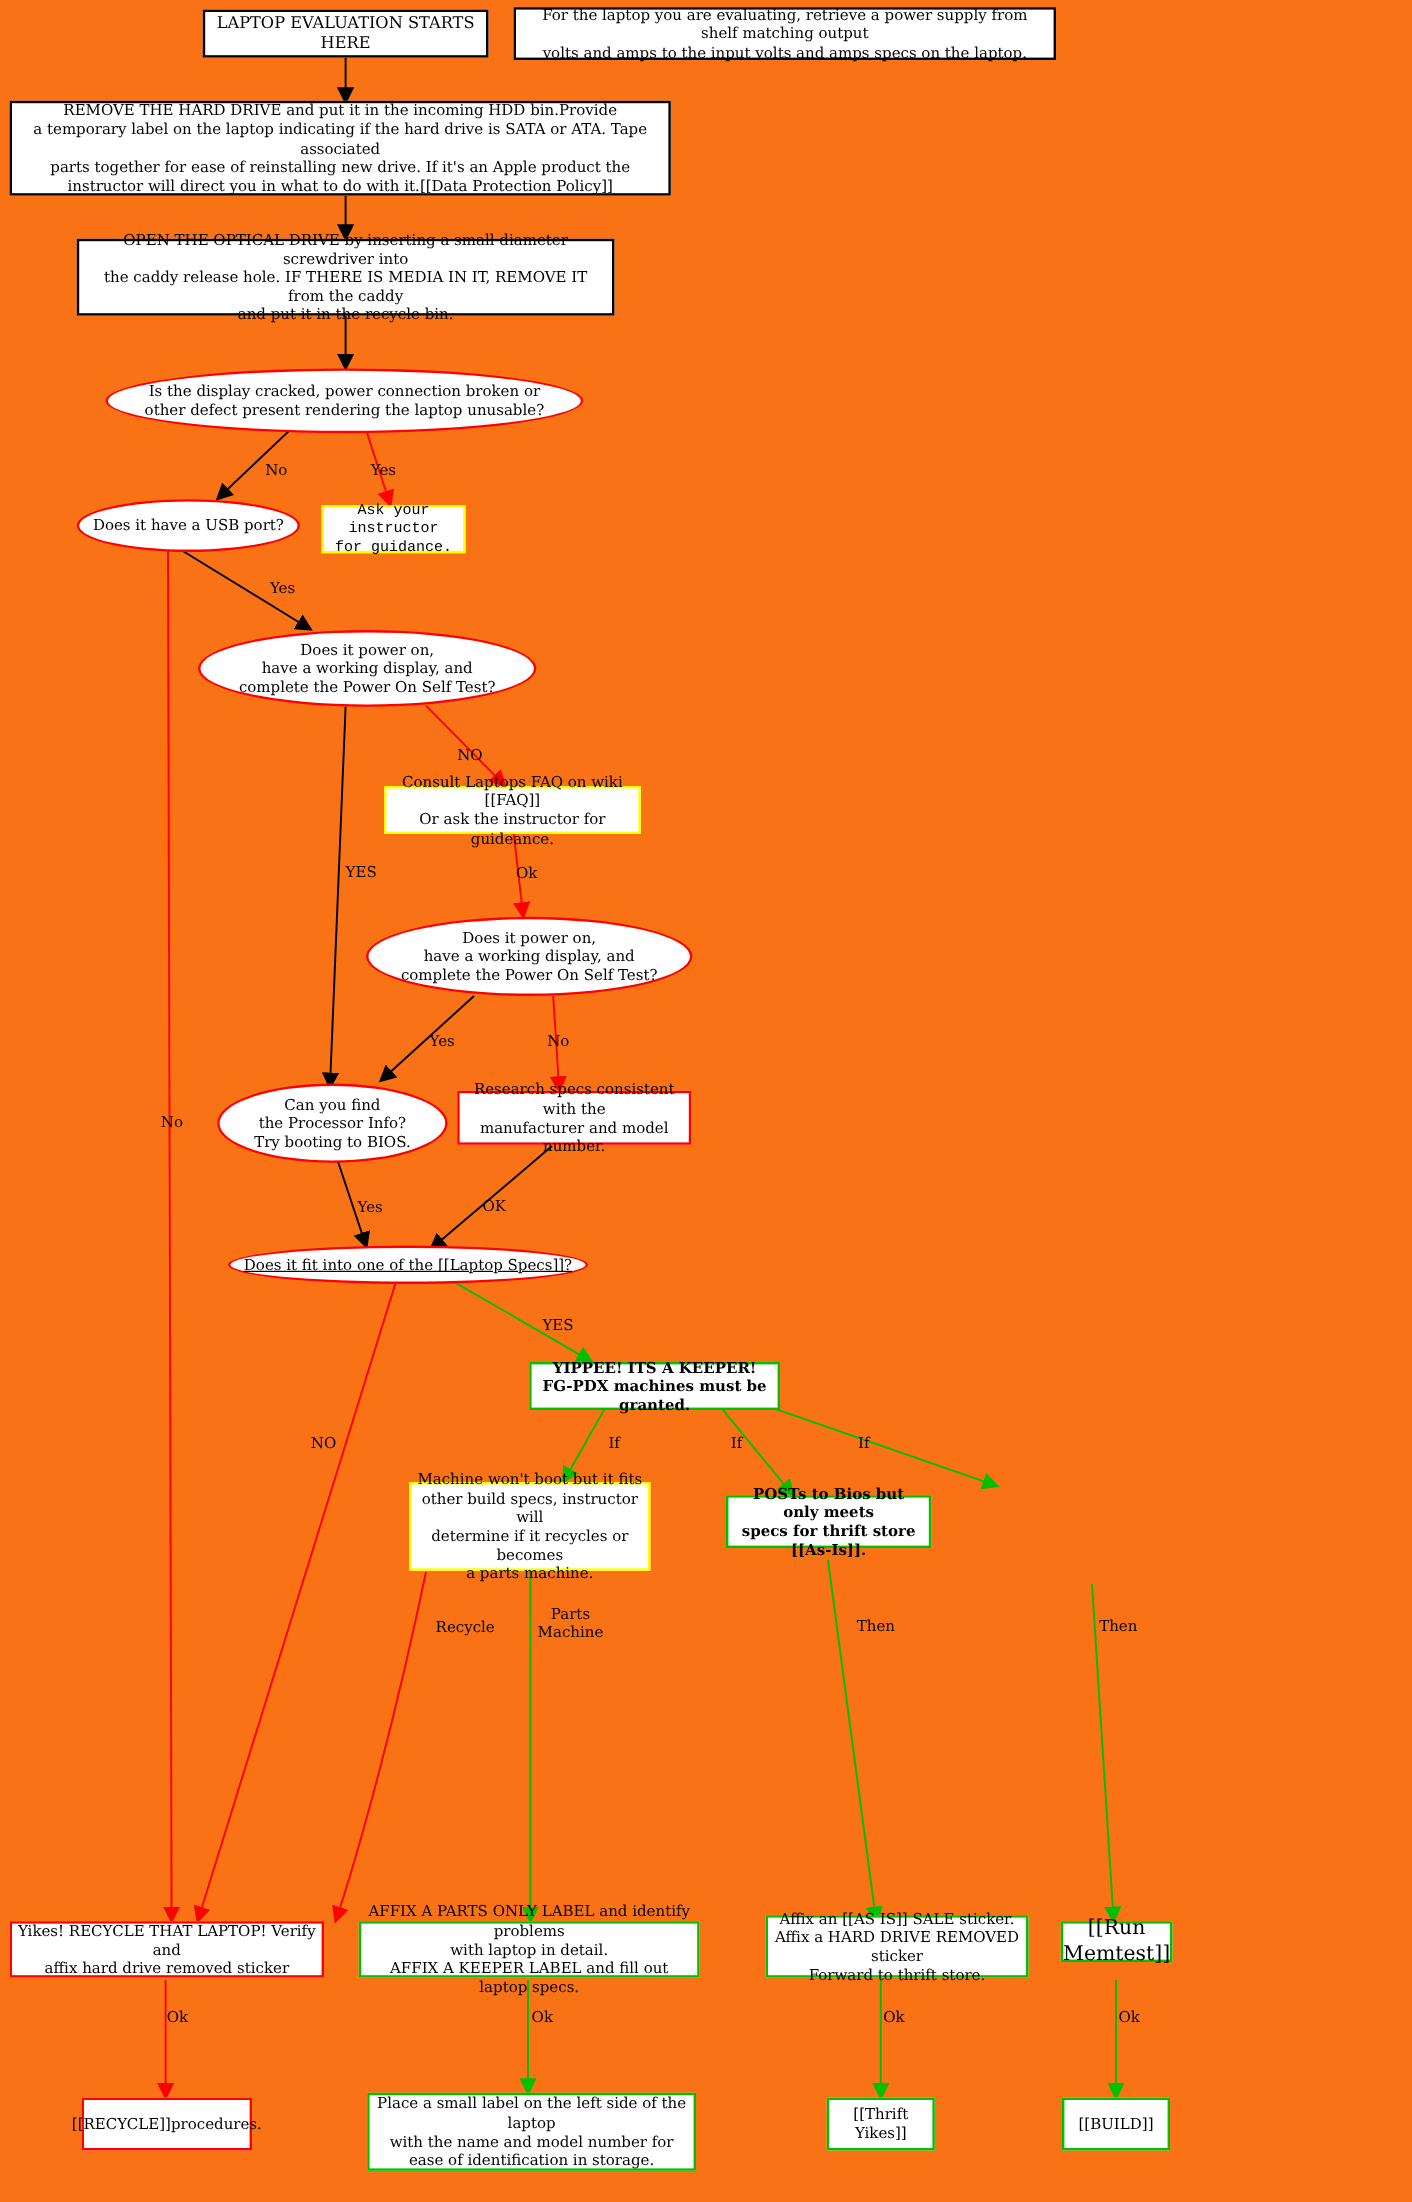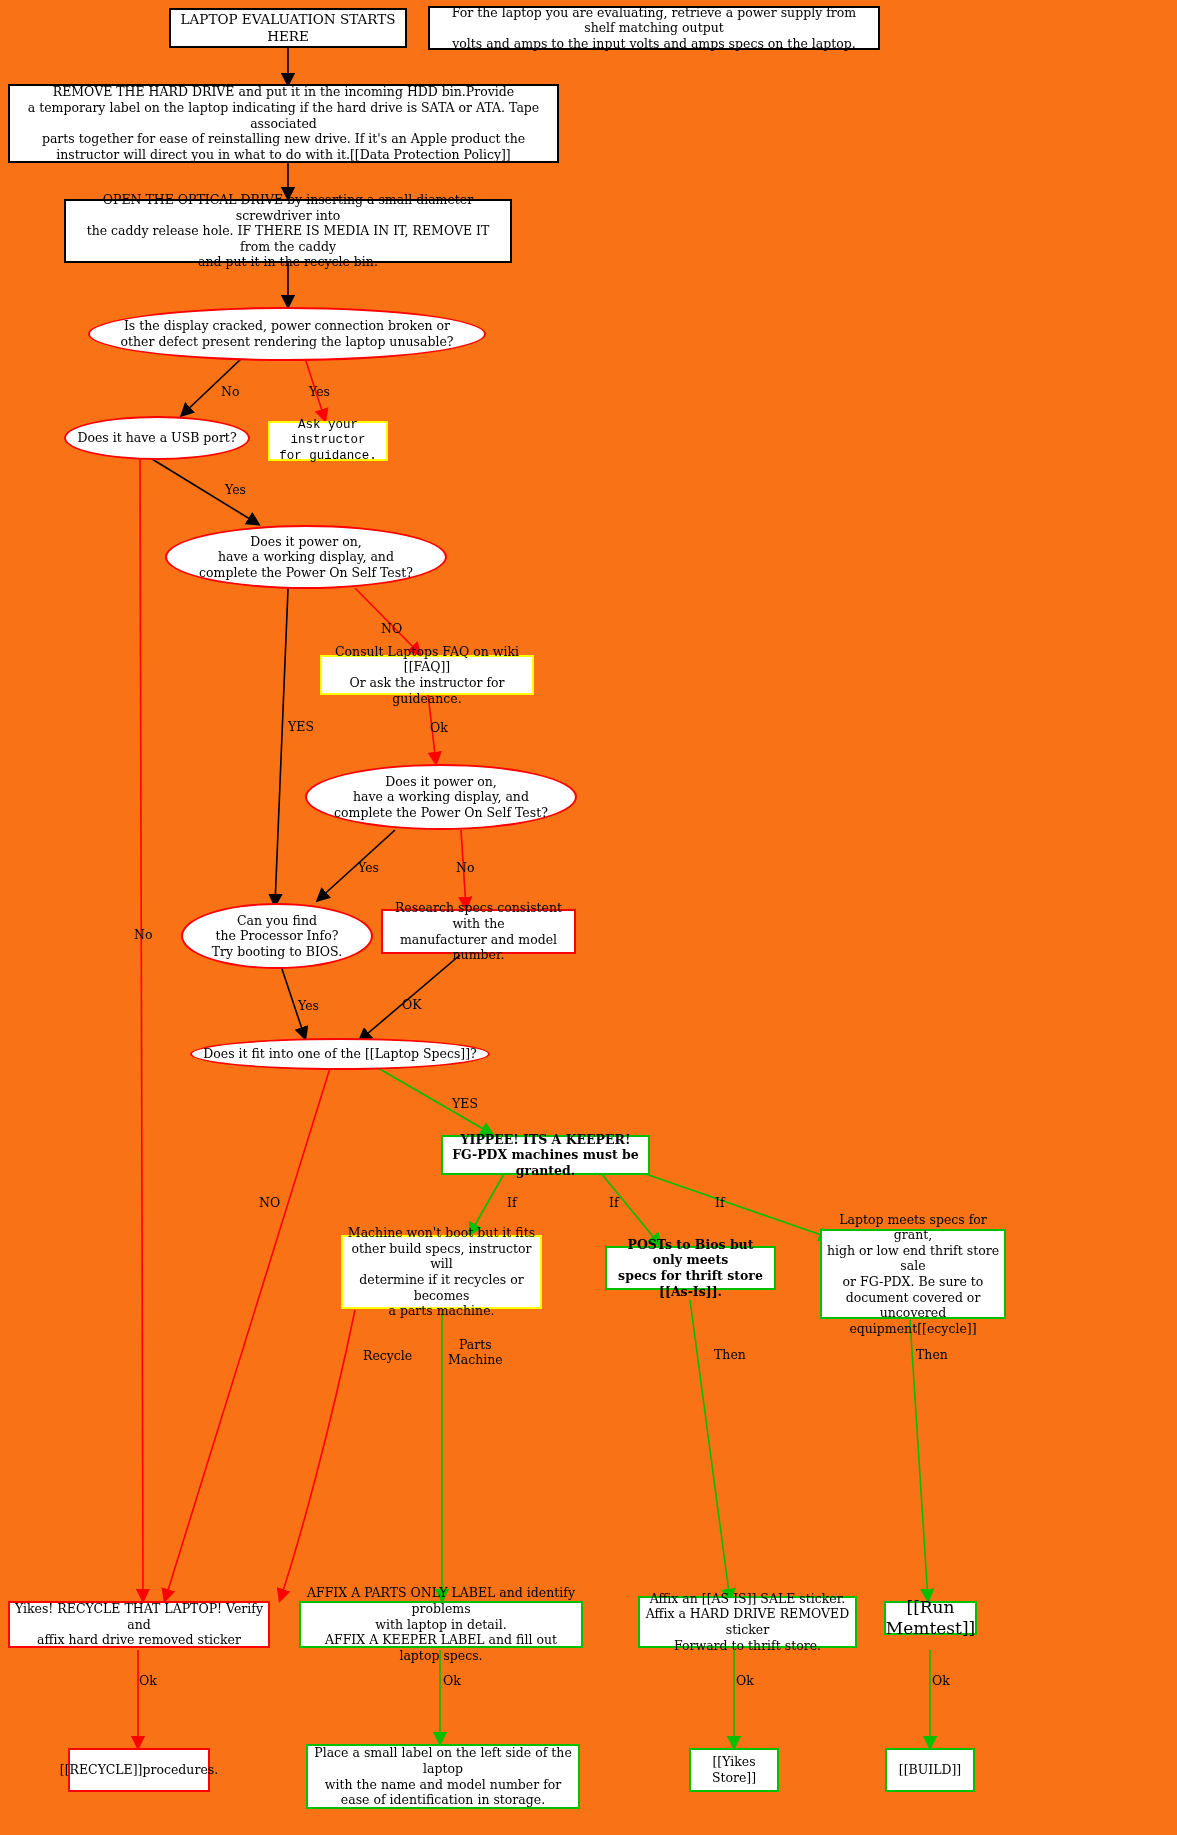--- a/index.html
+++ b/index.html
@@ -164,59 +164,54 @@
 have a working display, and
 complete the Power On Self Test?</div>
 
   <div class="node ellipse" style="left:181px; top:903px; width:192px; height:66px; font-size:12.5px;">Can you find
 the Processor Info?
 Try booting to BIOS.</div>
 
   <div class="node box box-red" style="left:381px; top:909px; width:195px; height:45px; font-size:12.5px; padding:15px 4px;">Research specs consistent with the
 manufacturer and model number.</div>
 
-  <div class="node ellipse" style="left:190px; top:1038px; width:300px; height:32px; font-size:12.5px;">Does it fit into one of the [[Laptop Specs]]?</div>
+  <div class="node ellipse" style="left:190px; top:1038px; width:300px; height:32px; font-size:12.5px;text-decoration:underline;">Does it fit into one of the [[Laptop Specs]]?</div>
 
   <div class="node box box-green" style="left:441px; top:1135px; width:209px; height:40px; font-size:12.5px; padding:4px 4px;font-weight:bold;">YIPPEE! ITS A KEEPER!
 FG-PDX machines must be granted.</div>
 
   <div class="node box box-yellow" style="left:341px; top:1235px; width:201px; height:74px; font-size:12.5px; padding:2px 4px;">Machine won't boot but it fits
 other build specs, instructor will
 determine if it recycles or becomes
 a parts machine.</div>
 
   <div class="node box box-green" style="left:605px; top:1246px; width:171px; height:44px; font-size:12.5px; padding:2px 4px;font-weight:bold;">POSTs to Bios but only meets
 specs for thrift store [[As-Is]].</div>
 
-  <div class="node box box-green" style="left:820px; top:1229px; width:186px; height:90px; font-size:12.5px; padding:2px 4px;">Laptop meets specs for grant,
-high or low end thrift store sale
-or FG-PDX.  Be sure to
-document covered or uncovered
-equipment[[ecycle]]</div>
 
   <div class="node box box-red" style="left:8px; top:1601px; width:262px; height:47px; font-size:12.5px; padding:2px 4px;">Yikes! RECYCLE THAT LAPTOP! Verify and
 affix hard drive removed sticker</div>
 
   <div class="node box box-green" style="left:299px; top:1601px; width:284px; height:47px; font-size:12.5px; padding:2px 4px;">AFFIX A PARTS ONLY LABEL and identify problems
 with laptop in detail.
 AFFIX A KEEPER LABEL and fill out laptop specs.</div>
 
   <div class="node box box-green" style="left:638px; top:1596px; width:219px; height:52px; font-size:12.5px; padding:16px 4px;">Affix an [[AS IS]] SALE sticker.
 Affix a HARD DRIVE REMOVED sticker
 Forward to thrift store.</div>
 
   <div class="node box box-green" style="left:884px; top:1601px; width:93px; height:34px; font-size:17px;">[[Run Memtest]]</div>
 
   <div class="node box box-red" style="left:68px; top:1748px; width:142px; height:44px; font-size:12.5px;">[[RECYCLE]]procedures.</div>
 
   <div class="node box box-green" style="left:306px; top:1744px; width:274px; height:65px; font-size:12.5px; padding:2px 4px;">Place a small label on the left side of the laptop
 with the name and model number for
 ease of identification in storage.</div>
 
-  <div class="node box box-green" style="left:689px; top:1748px; width:90px; height:44px; font-size:12.5px;">[[Yikes Store]]</div>
+  <div class="node box box-green" style="left:689px; top:1748px; width:90px; height:44px; font-size:12.5px;">[[Thrift Yikes]]</div>
 
   <div class="node box box-green" style="left:885px; top:1748px; width:90px; height:44px; font-size:12.5px;">[[BUILD]]</div>
 
   <div class="edge-label" style="left:221px; top:384px;">No</div>
   <div class="edge-label" style="left:309px; top:384px;">Yes</div>
   <div class="edge-label" style="left:225px; top:482px;">Yes</div>
   <div class="edge-label" style="left:134px; top:927px;">No</div>
   <div class="edge-label" style="left:381px; top:621px;">NO</div>
   <div class="edge-label" style="left:288px; top:719px;">YES</div>
   <div class="edge-label" style="left:430px; top:720px;">Ok</div>

